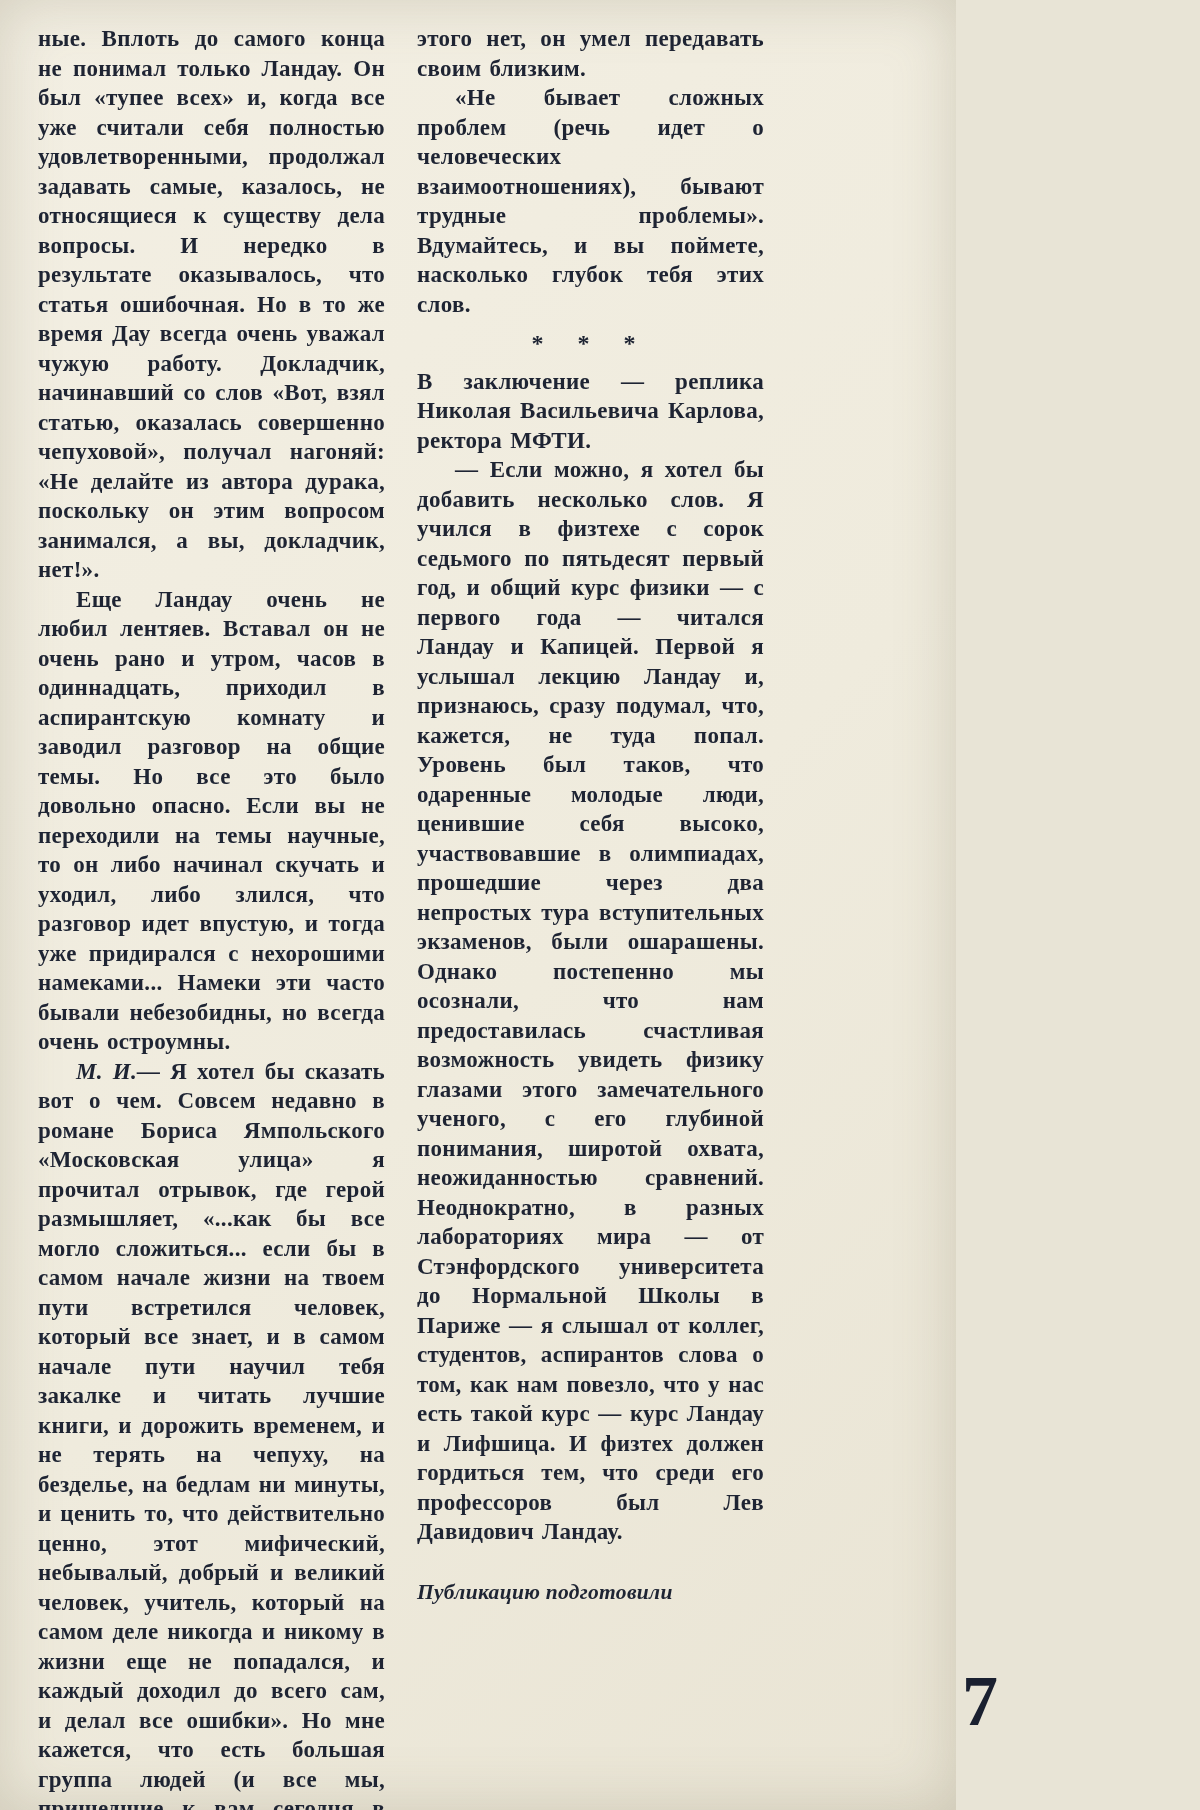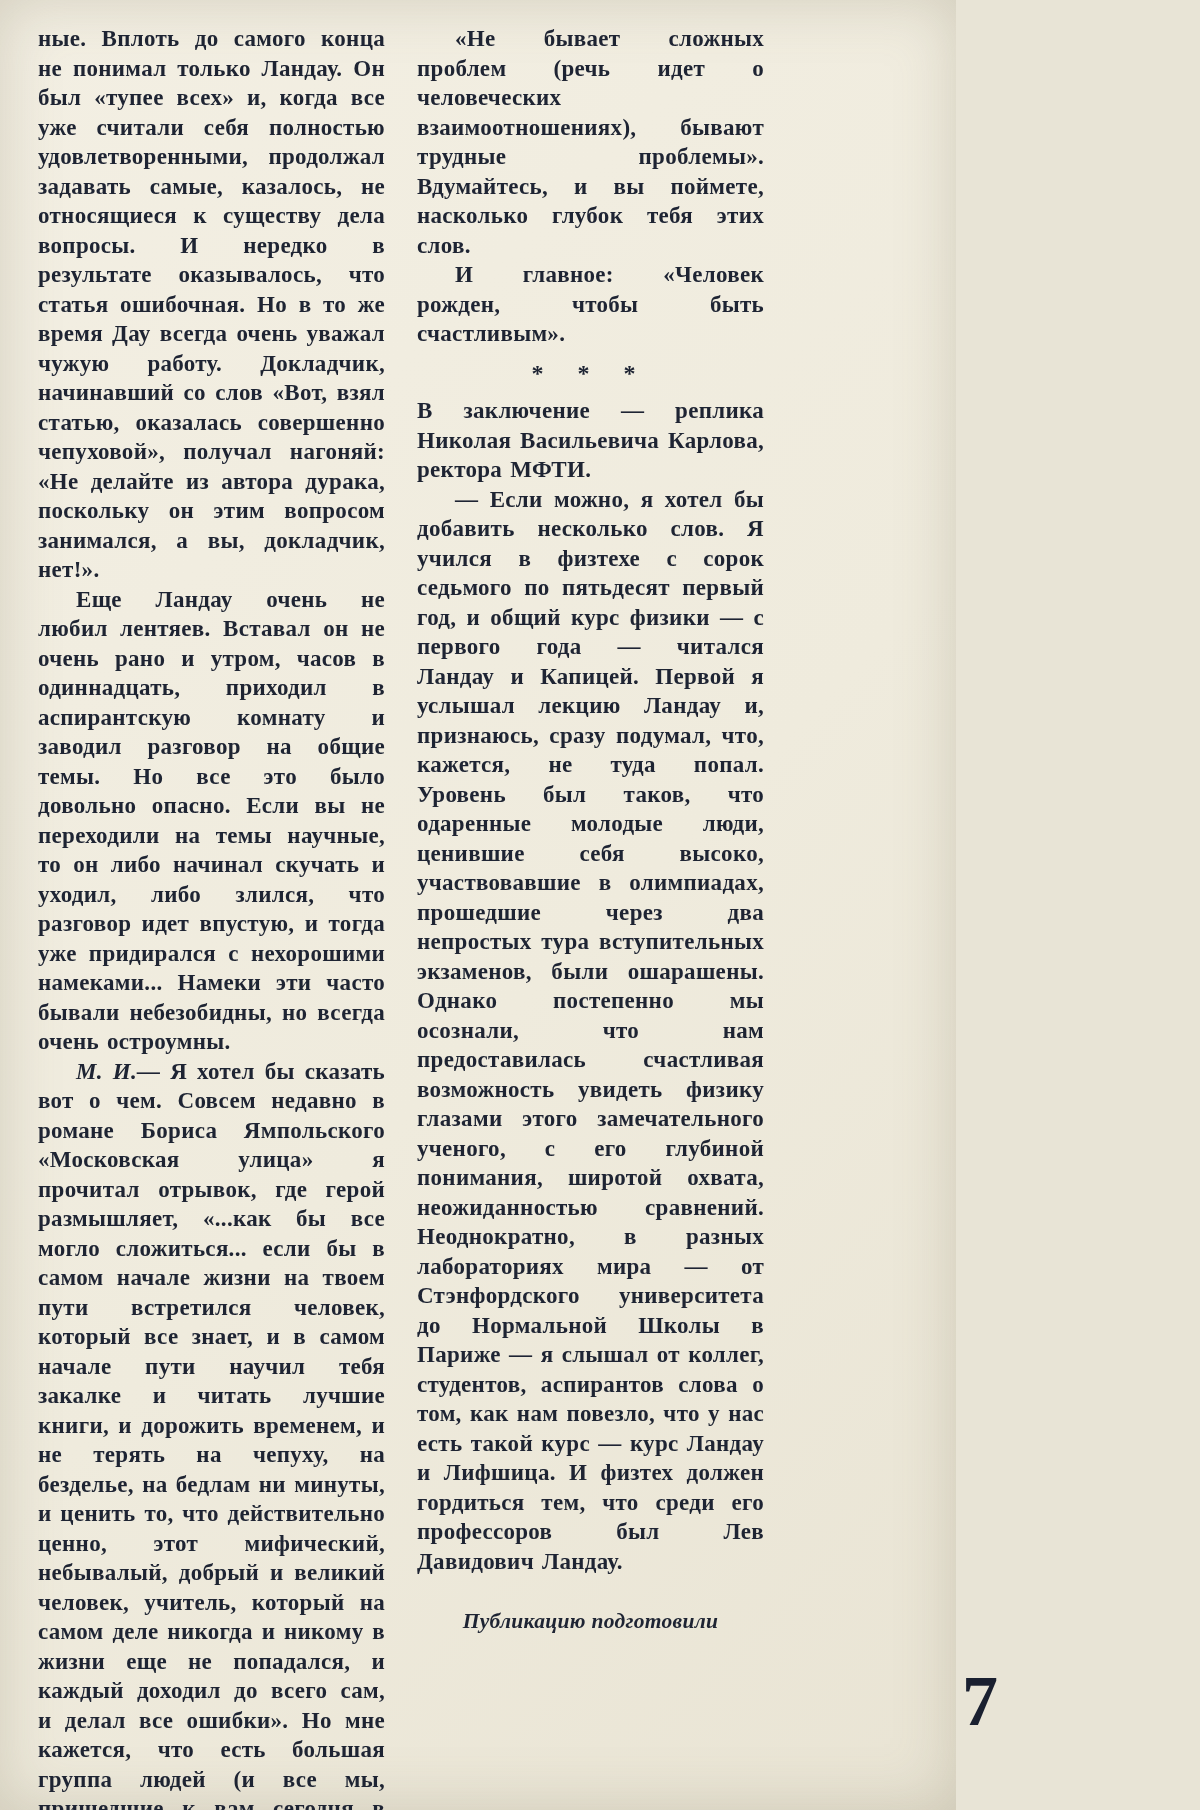--- a/index.html
+++ b/index.html
@@ -45,21 +45,21 @@
   .separator {
     text-align: center;
     font-size: 24px;
     font-weight: 700;
     letter-spacing: 14px;
     margin: 10px 0 8px 0;
     line-height: 29.5px;
   }
   .credits {
     margin-top: 30px;
-    text-align: center;
+    text-align: left;
     font-style: italic;
     font-weight: 700;
     font-size: 21.5px;
     line-height: 31px;
     letter-spacing: 0.3px;
   }
   .page-number {
     position: absolute;
     left: 962px;
     top: 1660px;
@@ -74,22 +74,22 @@
 
 <div class="page">
   <div class="columns">
     <div class="col" id="col-left">
         <p class="para">ные. Вплоть до самого конца не понимал только Ландау. Он был «тупее всех» и, когда все уже считали себя полностью удовлетворенными, продолжал задавать самые, казалось, не относящиеся к существу дела вопросы. И нередко в результате оказывалось, что статья ошибочная. Но в то же время Дау всегда очень уважал чужую работу. Докладчик, начинавший со слов «Вот, взял статью, оказалась совершенно чепуховой», получал нагоняй: «Не делайте из автора дурака, поскольку он этим вопросом занимался, а вы, докладчик, нет!».</p>
         <p class="para indent">Еще Ландау очень не любил лентяев. Вставал он не очень рано и утром, часов в одиннадцать, приходил в аспирантскую комнату и заводил разговор на общие темы. Но все это было довольно опасно. Если вы не переходили на темы научные, то он либо начинал скучать и уходил, либо злился, что разговор идет впустую, и тогда уже придирался с нехорошими намеками... Намеки эти часто бывали небезобидны, но всегда очень остроумны.</p>
         <p class="para indent"><i>М. И.— </i>Я хотел бы сказать вот о чем. Совсем недавно в романе Бориса Ямпольского «Московская улица» я прочитал отрывок, где герой размышляет, «...как бы все могло сложиться... если бы в самом начале жизни на твоем пути встретился человек, который все знает, и в самом начале пути научил тебя закалке и читать лучшие книги, и дорожить временем, и не терять на чепуху, на безделье, на бедлам ни минуты, и ценить то, что действительно ценно, этот мифический, небывалый, добрый и великий человек, учитель, который на самом деле никогда и никому в жизни еще не попадался, и каждый доходил до всего сам, и делал все ошибки». Но мне кажется, что есть большая группа людей (и все мы, пришедшие к вам сегодня в гости,— в том числе), которым в жизни необычайно повезло. Потому что у нас был Учитель, который научил очень многому. Сейчас это трудно передать — мы все уже старые, взрослые. Мы уже не можем объяснить, какую роль играли разговоры с Ландау.</p>
         <p class="para indent">Ощущение того, что физика — впустую дело жизни, что ничего важнее</p>
       </div>
     <div class="col" id="col-right">
+        <p class="para">этого нет, он умел передавать своим близким.</p>
         <p class="para indent">«Не бывает сложных проблем (речь идет о человеческих взаимоотношениях), бывают трудные проблемы». Вдумайтесь, и вы поймете, насколько глубок тебя этих слов.</p>
-        <p class="para indent">И главное: «Человек рожден, чтобы быть счастливым».</p>
         <div class="separator">* * *</div>
         <p class="para">В заключение — реплика Николая Васильевича Карлова, ректора МФТИ.</p>
         <p class="para indent">— Если можно, я хотел бы добавить несколько слов. Я учился в физтехе с сорок седьмого по пятьдесят первый год, и общий курс физики — с первого года — читался Ландау и Капицей. Первой я услышал лекцию Ландау и, признаюсь, сразу подумал, что, кажется, не туда попал. Уровень был таков, что одаренные молодые люди, ценившие себя высоко, участвовавшие в олимпиадах, прошедшие через два непростых тура вступительных экзаменов, были ошарашены. Однако постепенно мы осознали, что нам предоставилась счастливая возможность увидеть физику глазами этого замечательного ученого, с его глубиной понимания, широтой охвата, неожиданностью сравнений. Неоднократно, в разных лабораториях мира  — от Стэнфордского университета до Нормальной Школы в Париже — я слышал от коллег, студентов, аспирантов слова о том, как нам повезло, что у нас есть такой курс — курс Ландау и Лифшица. И физтех должен гордиться тем, что среди его профессоров был Лев Давидович Ландау.</p>
         <div class="credits">
           <div>Публикацию подготовили</div>
         </div>
       </div>
   </div>
   <div class="page-number">7</div>
 </div>

